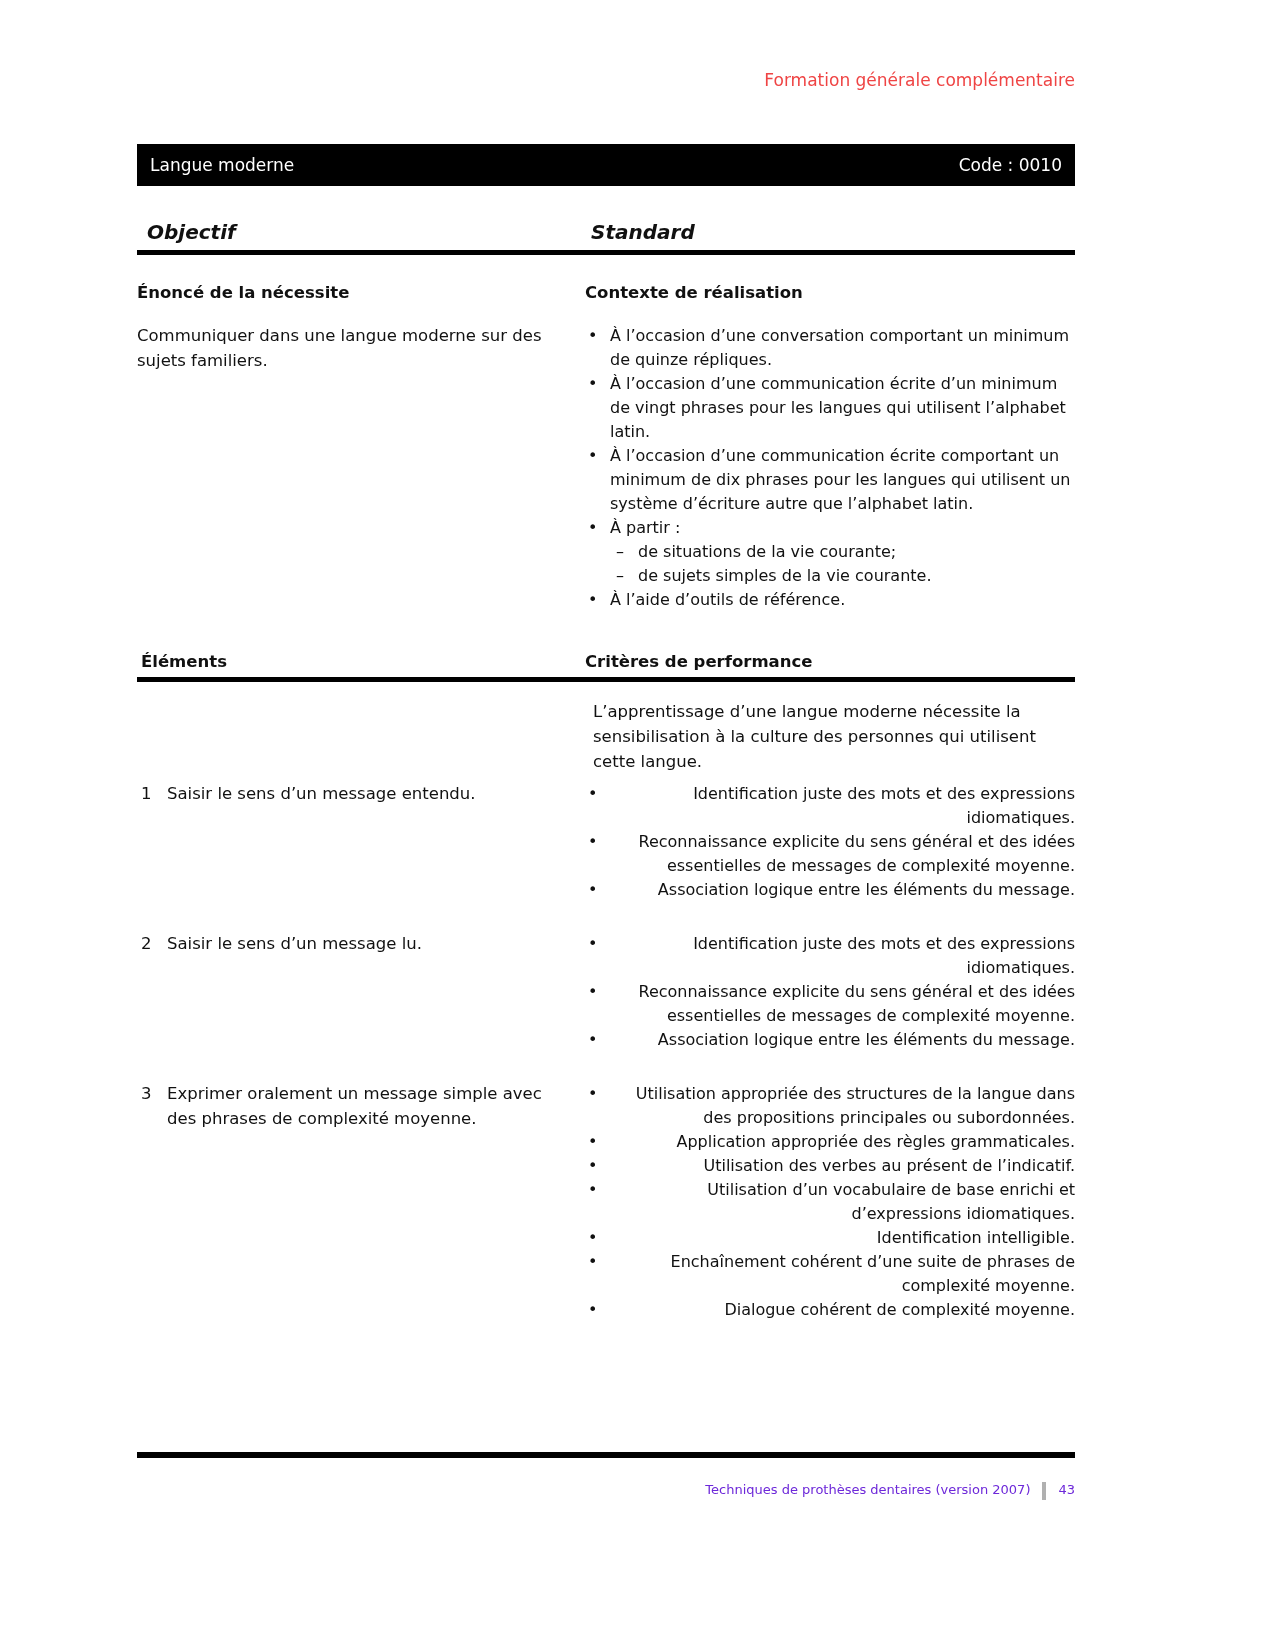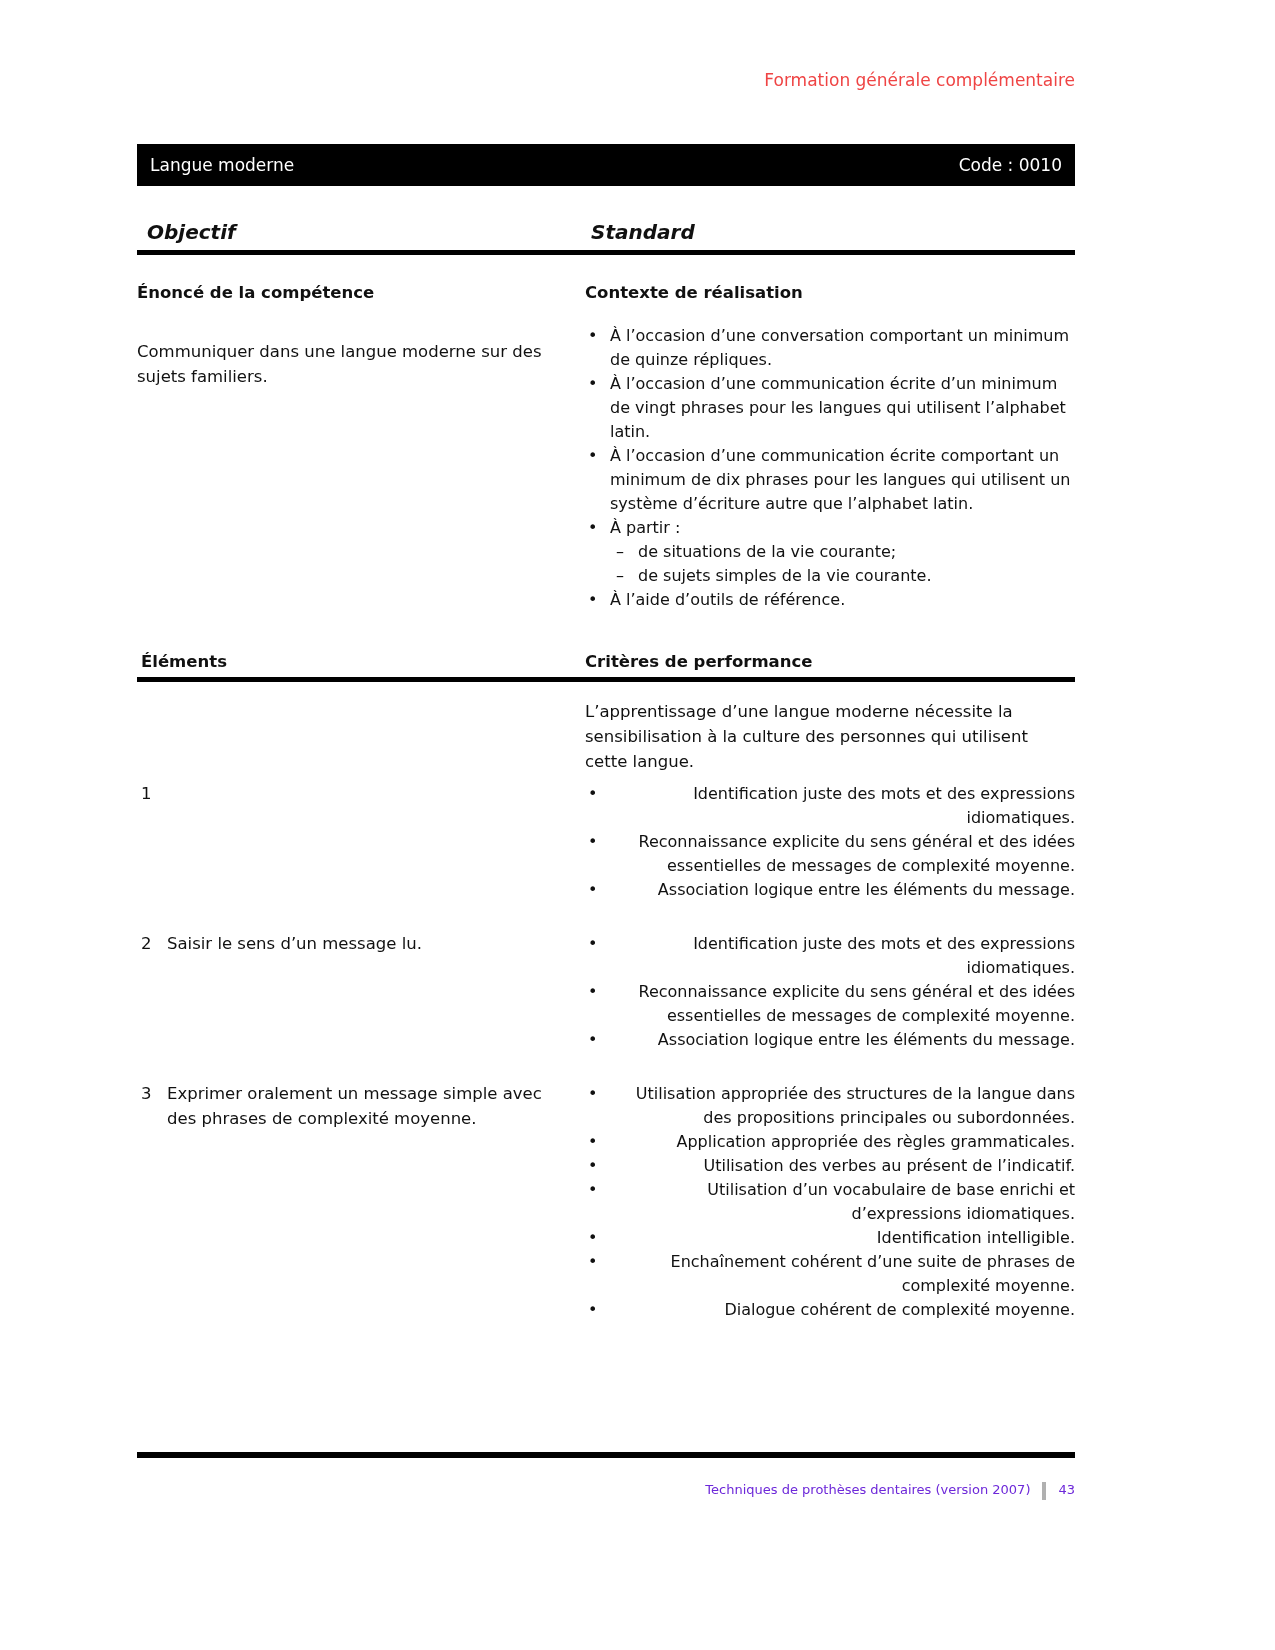--- a/index.html
+++ b/index.html
@@ -47,21 +47,21 @@
   .colhead-right { flex: 1; padding-left: 6px; }
   .rule {
     height: 5px;
     background: #000000;
     margin-top: 6px;
   }
   .two-col { display: flex; margin-top: 26px; }
   .col-left { width: 448px; padding-right: 30px; flex-shrink: 0; }
   .col-right { flex: 1; }
   .subhead { font-weight: bold; font-size: 16.5px; line-height: 1.4; }
-  .para { margin-top: 36px; font-size: 16.5px; line-height: 1.5; }
+  .para { margin-top: 20px; font-size: 16.5px; line-height: 1.5; }
   ul.bullets {
     list-style: none;
     margin: 20px 0 0 0;
     padding: 0;
     font-size: 16px;
     line-height: 1.5;
   }
   ul.bullets.flush { margin-top: 0; }
   ul.bullets > li { position: relative; padding-left: 25px; }
   ul.bullets > li::before { content: "\2022"; position: absolute; left: 3px; }
@@ -69,21 +69,21 @@
   ul.dashes > li { position: relative; padding-left: 22px; }
   ul.dashes > li::before { content: "\2013"; position: absolute; left: 0; }
   .sec2-head {
     display: flex;
     margin-top: 40px;
     font-weight: bold;
     font-size: 16.5px;
   }
   .sec2-head .colhead-left { padding-left: 4px; }
   .sec2-head .colhead-right { padding-left: 0; }
-  .intro-row { display: flex; margin-top: 18px; }
+  .intro-row { display: flex; margin-top: 18px; gap: 8px; }
   .el-row { display: flex; margin-top: 30px; }
   .el-row.first { margin-top: 8px; }
   .el-left {
     width: 448px;
     padding-right: 18px;
     flex-shrink: 0;
     display: flex;
     font-size: 16.5px;
     line-height: 1.5;
   }
@@ -124,21 +124,21 @@
   </div>
 
   <div class="colhead-row">
     <div class="colhead-left">Objectif</div>
     <div class="colhead-right">Standard</div>
   </div>
   <div class="rule"></div>
 
   <div class="two-col">
     <div class="col-left">
-      <div class="subhead">Énoncé de la compétence</div>
+      <div class="subhead">Énoncé de la nécessite</div>
       <div class="para">Communiquer dans une langue moderne sur des sujets familiers.</div>
     </div>
     <div class="col-right">
       <div class="subhead">Contexte de réalisation</div>
       <ul class="bullets">
         <li>À l’occasion d’une conversation comportant un minimum de quinze répliques.</li>
         <li>À l’occasion d’une communication écrite d’un minimum de vingt phrases pour les langues qui utilisent l’alphabet latin.</li>
         <li>À l’occasion d’une communication écrite comportant un minimum de dix phrases pour les langues qui utilisent un système d’écriture autre que l’alphabet latin.</li>
         <li>
           <span>À partir :</span>
@@ -161,20 +161,21 @@
   <div class="intro-row">
     <div class="col-left"></div>
     <div class="col-right">
       <div class="para" style="margin-top:0;">L’apprentissage d’une langue moderne nécessite la sensibilisation à la culture des personnes qui utilisent cette langue.</div>
     </div>
   </div>
 
   <div class="el-row first">
     <div class="el-left">
       <span class="el-num">1</span>
+      <span class="el-text">Saisir le sens d’un message entendu.</span>
     </div>
     <div class="el-right">
       <ul class="bullets flush">
         <li>Identification juste des mots et des expressions idiomatiques.</li>
         <li>Reconnaissance explicite du sens général et des idées essentielles de messages de complexité moyenne.</li>
         <li>Association logique entre les éléments du message.</li>
       </ul>
     </div>
   </div>
 

